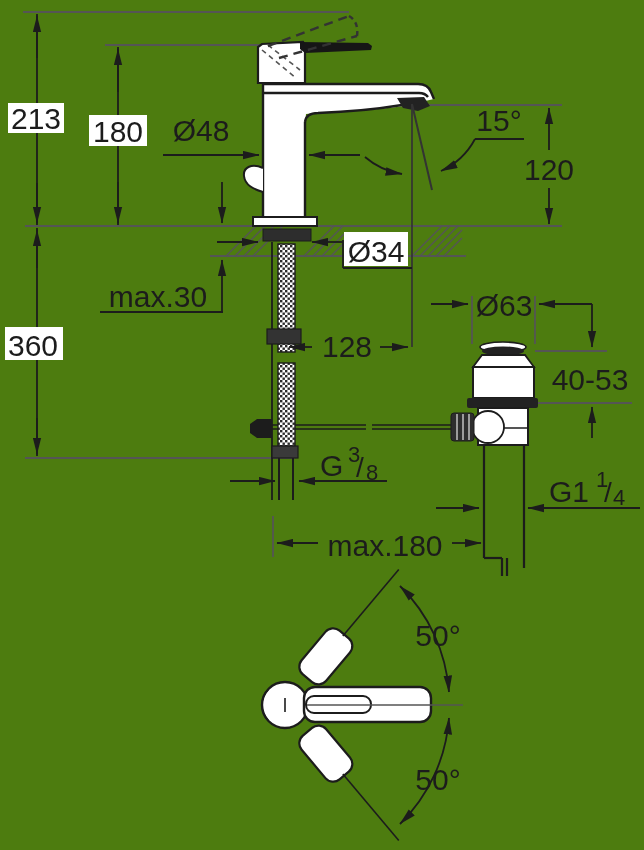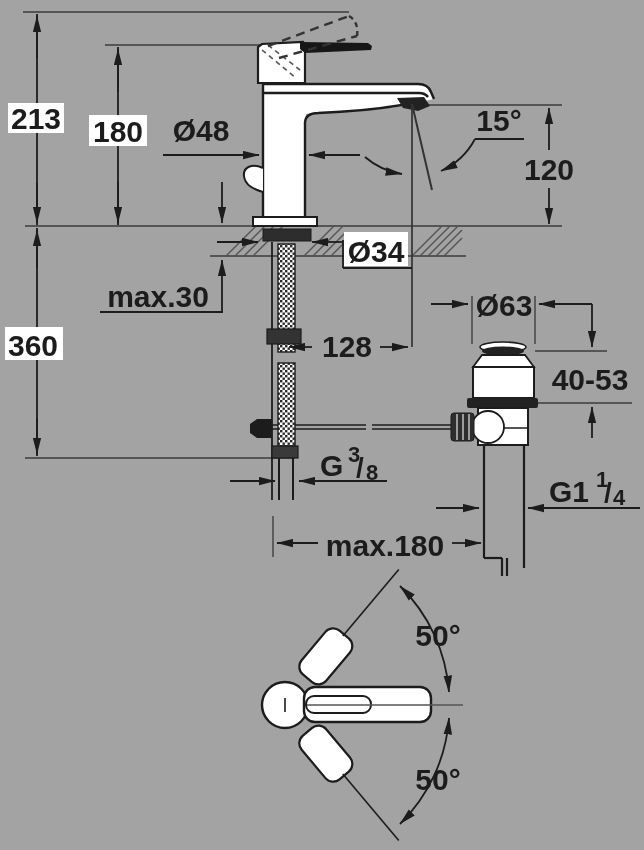--- a/index.html
+++ b/index.html
@@ -1,17 +1,17 @@
 <!DOCTYPE html>
 <html><head>
 <meta charset="utf-8">
 <style>
   html,body{margin:0;padding:0;background:#ffffff;}
-  .stage{position:relative;width:644px;height:850px;background:#a3a3a3;overflow:hidden;
-         font-family:"Liberation Sans", sans-serif;font-weight:bold;}
+  .stage{position:relative;width:644px;height:850px;background:#4d7c0f;overflow:hidden;
+         font-family:"Liberation Sans", sans-serif;}
   svg{display:block}
   text{font-family:"Liberation Sans", sans-serif; fill:#1c1c1c;}
   .lbl{font-size:30px;}
   .lbl-sm{font-size:22px;}
   .lbl-sl{font-size:28px;}
 </style>
 </head>
 <body>
 
 <div class="stage">

